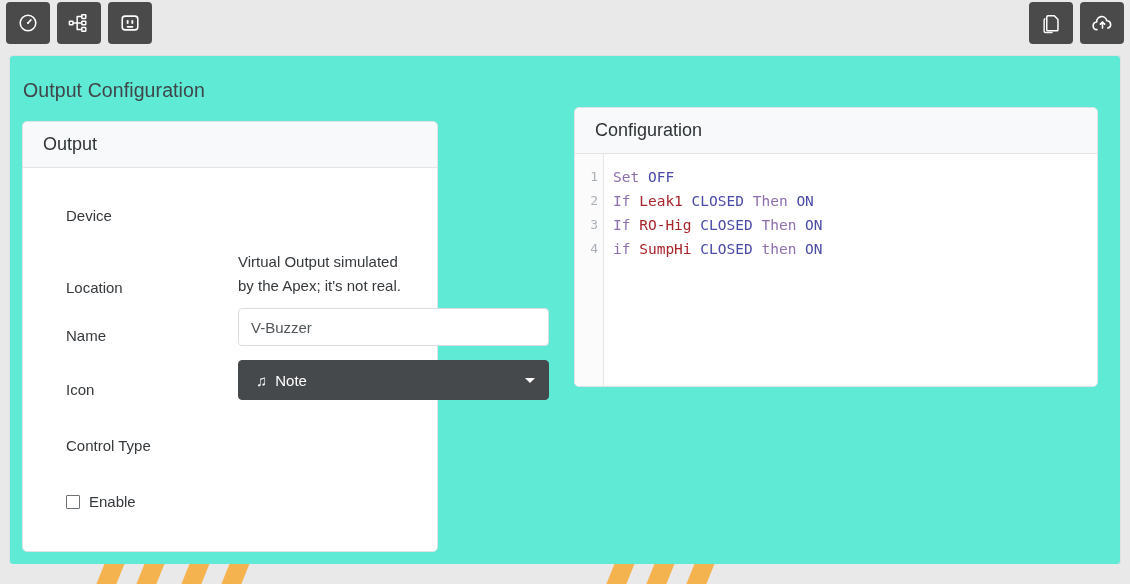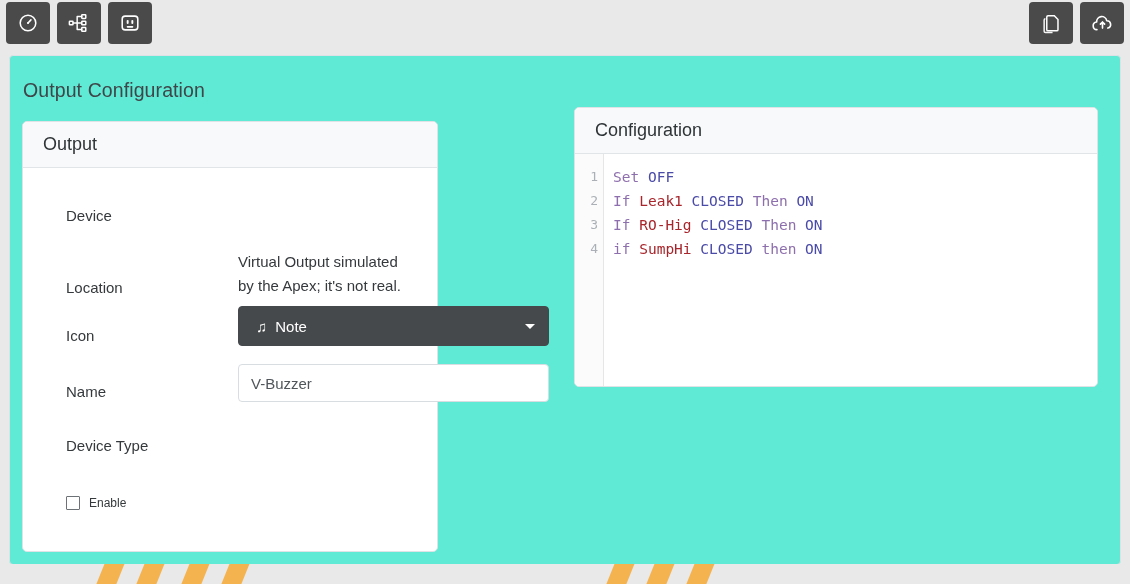--- a/index.html
+++ b/index.html
@@ -138,21 +138,21 @@
   .check-wrap { display: flex; align-items: center; padding-top: 10px; }
   .chk {
     width: 14px; height: 14px;
     border: 1px solid #6d7276;
     background: #fff;
     border-radius: 1px;
     margin-right: 9px;
     cursor: pointer;
     flex: 0 0 14px;
   }
-  .check-label { font-size: 12px; color: #35393c; }
+  .check-label { font-size: 15px; color: #35393c; }
 
   
   #editor {
     position: absolute;
     left: 0; top: 46px; right: 0; bottom: 0;
     display: flex;
     background: #ffffff;
     border-radius: 0 0 5px 5px;
     overflow: hidden;
   }
@@ -270,40 +270,40 @@
 
       <div class="form-row">
         <div class="form-label">Device</div>
       </div>
 
       <div class="form-row" style="min-height:66px;">
         <div class="form-label">Location</div>
         <div class="form-value" style="max-width:300px;">Virtual Output simulated by the Apex; it's not real.</div>
       </div>
 
+      <div class="form-row" style="margin-bottom:12px;">
+        <div class="form-label">Name</div>
+        <div style="flex:1;padding-top:2px;">
+          <input class="text-input" type="text" value="V-Buzzer" placeholder="Name" style="">
+        </div>
+      </div>
+
       <div class="form-row" style="margin-bottom:14px;">
         <div class="form-label">Icon</div>
         <div style="flex:1;padding-top:2px;">
           <div class="dd-dark">
             <span class="dd-icon">♫</span>
             <span class="dd-text">Note</span>
             <span class="dd-caret"></span>
           </div>
         </div>
       </div>
 
       <div class="form-row" style="margin-bottom:12px;">
-        <div class="form-label">Name</div>
-        <div style="flex:1;padding-top:2px;">
-          <input class="text-input" type="text" value="V-Buzzer" placeholder="Name" style="">
-        </div>
-      </div>
-
-      <div class="form-row" style="margin-bottom:12px;">
-        <div class="form-label">Device Type</div>
+        <div class="form-label">Control Type</div>
       </div>
 
       <div class="form-row">
         <div style="flex:1;">
           <div class="check-wrap">
             <span class="chk"></span>
             <span class="check-label">Enable</span>
           </div>
         </div>
       </div>

